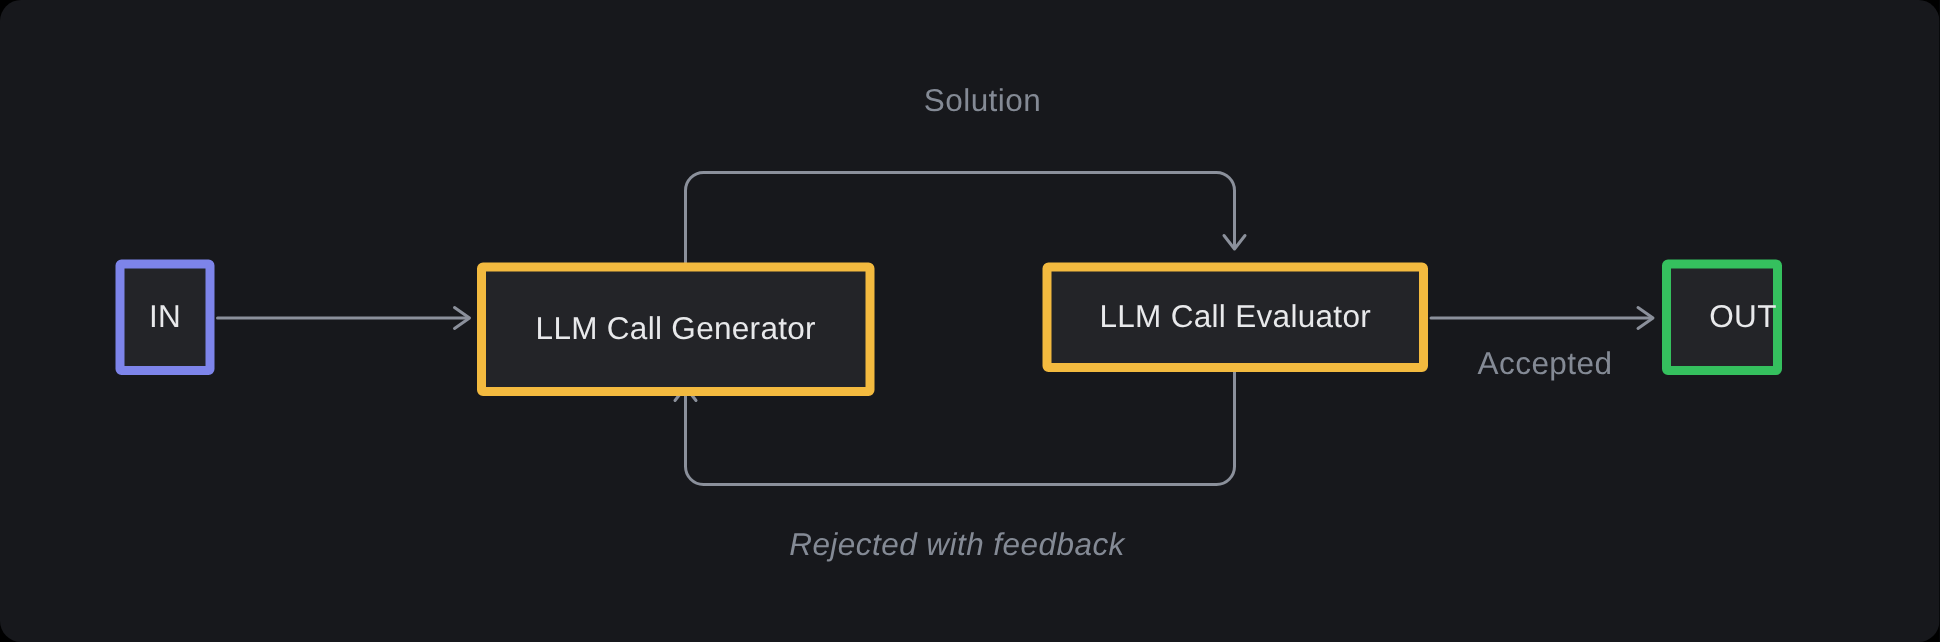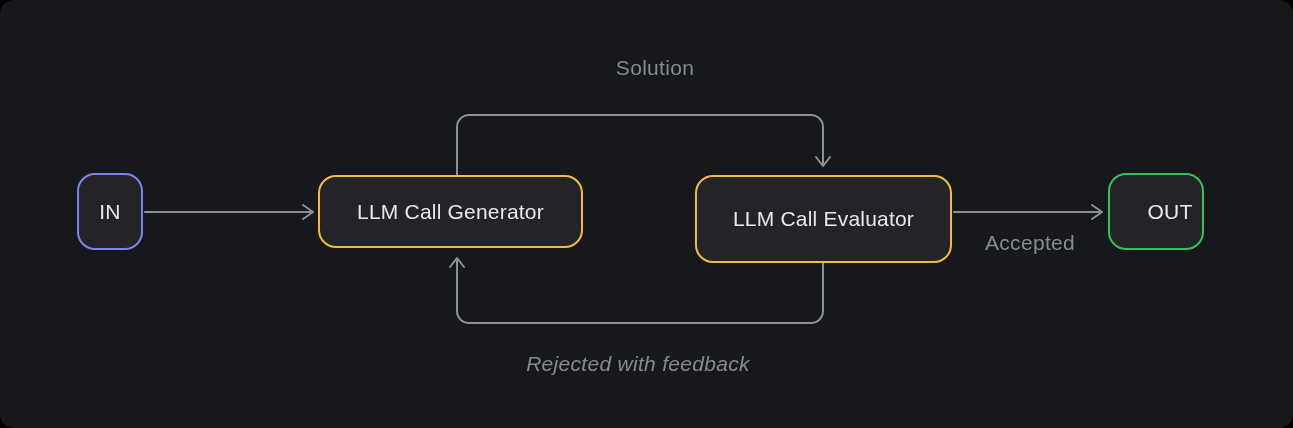--- a/index.html
+++ b/index.html
@@ -29,33 +29,33 @@
     fill: none;
     stroke: #8b909b;
     stroke-width: 2;
     stroke-linecap: round;
     stroke-linejoin: round;
   }
   .node {
     position: absolute;
     box-sizing: border-box;
     background: #232428;
-    border: 2px solid #84cc16; 
-    border-radius: 18px;
+    border: 6px solid #84cc16; 
+    border-radius: 4px;
     display: flex;
     align-items: center;
     justify-content: center;
     color: #e8e9eb;
     font-size: 21px;
     letter-spacing: 0.2px;
   }
   .node-in       { left: 77px;   top: 173px; width: 66px;  height: 77px; }
-  .node-gen      { left: 318px;  top: 175px; width: 265px; height: 73px; }
-  .node-eval     { left: 695px;  top: 175px; width: 257px; height: 88px; }
-  .node-out      { left: 1108px; top: 173px; width: 96px;  height: 77px; padding-left: 28px; }
+  .node-gen      { left: 318px;  top: 175px; width: 265px; height: 89px; }
+  .node-eval     { left: 695px;  top: 175px; width: 257px; height: 73px; }
+  .node-out      { left: 1108px; top: 173px; width: 80px;  height: 77px; padding-left: 28px; }
   .edge-label {
     position: absolute;
     transform: translate(-50%, -50%);
     color: #848a95;
     font-size: 21px;
     letter-spacing: 0.3px;
     white-space: nowrap;
   }
   .lbl-solution { left: 640px;  top: 68px; margin-left: 15px;  }
   .lbl-accepted { left: 1030px; top: 243px; text-align: center; }

